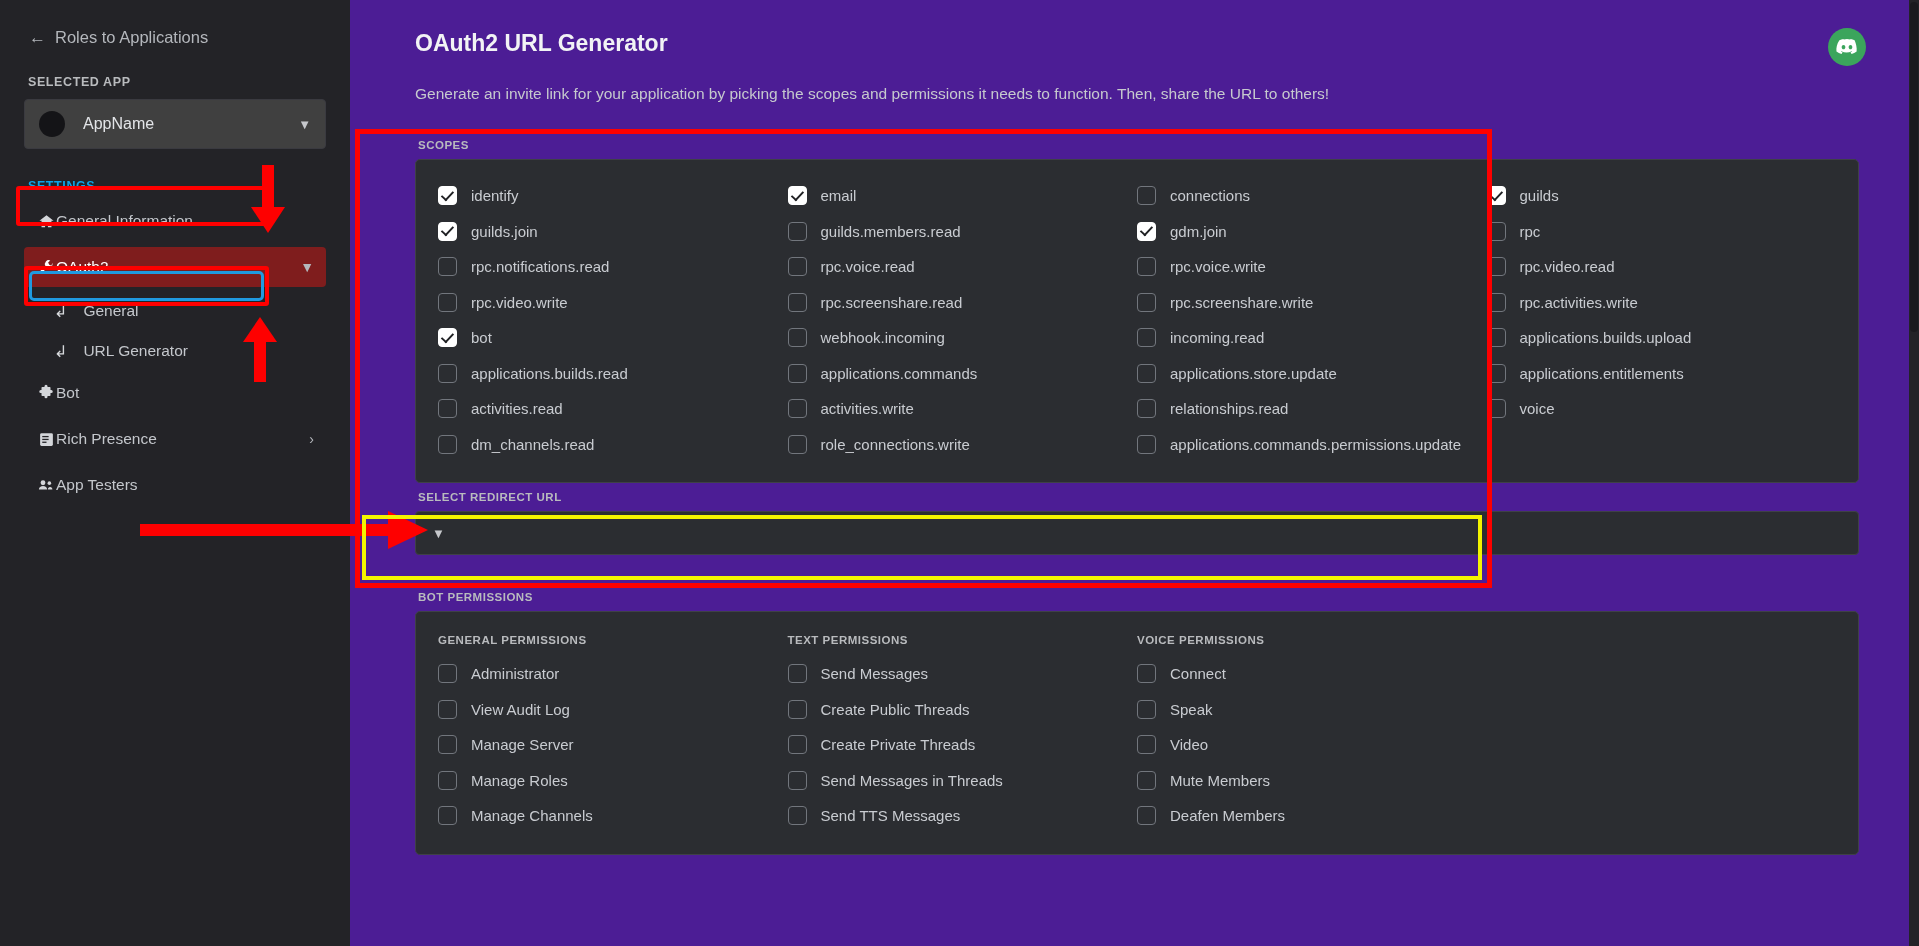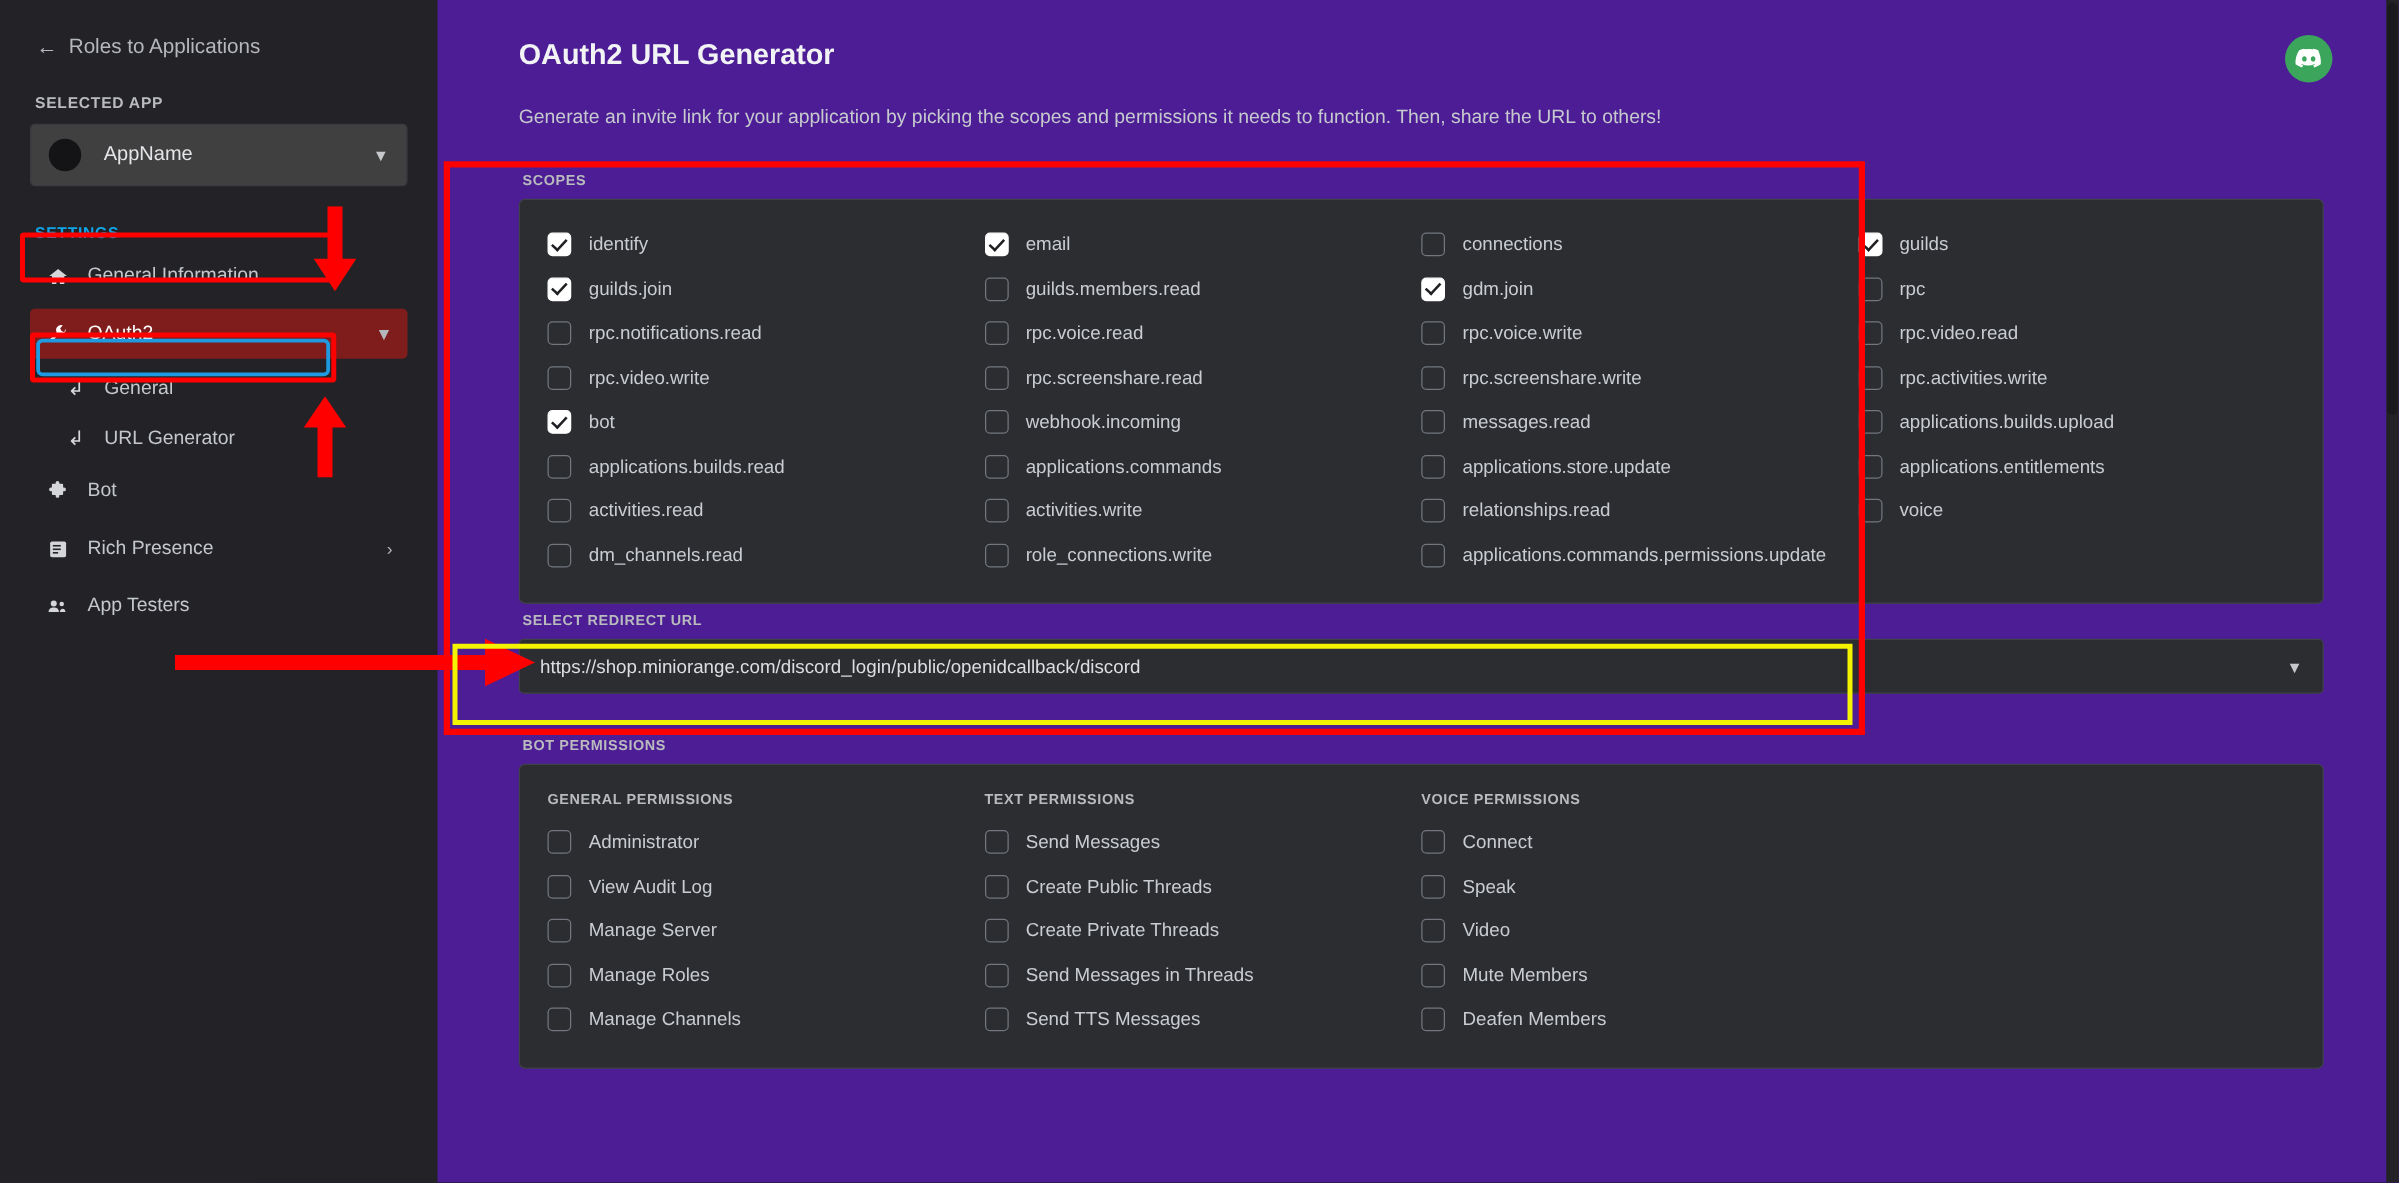--- a/index.html
+++ b/index.html
@@ -39,21 +39,21 @@
     width: 26px; height: 26px; border-radius: 50%;
     background: #141417; flex: 0 0 26px;
   }
   .app-name { color: #e3e5e8; font-size: 16px; margin-left: 18px; flex: 1; }
   .chev { color: #c6c8cc; font-size: 13px; }
   .settings-label {
     color: #0ea5e9; font-size: 12.5px; font-weight: bold;
     letter-spacing: 0.6px; margin: 30px 0 8px 4px;
   }
   .nav-item {
-    display: flex; align-items: center; gap: 14px;
+    display: flex; align-items: center; 
     height: 40px; padding: 0 12px; border-radius: 4px;
     color: #c4c7cc; font-size: 15.5px; cursor: pointer;
     margin-bottom: 6px; position: relative;
   }
   .nav-item .ico {
     width: 20px; height: 20px; flex: 0 0 20px;
     display: flex; align-items: center; justify-content: center;
   }
   .nav-item.active { background: #7f1d1d; color: #fff; }
   .nav-sub {
@@ -335,21 +335,21 @@
           <div class="chk-row">
             <span class="chk on"></span>
             <span class="chk-label">bot</span>
           </div>
           <div class="chk-row">
             <span class="chk"></span>
             <span class="chk-label">webhook.incoming</span>
           </div>
           <div class="chk-row">
             <span class="chk"></span>
-            <span class="chk-label">messages.read</span>
+            <span class="chk-label">incoming.read</span>
           </div>
           <div class="chk-row">
             <span class="chk"></span>
             <span class="chk-label">applications.builds.upload</span>
           </div>
           <div class="chk-row">
             <span class="chk"></span>
             <span class="chk-label">applications.builds.read</span>
           </div>
           <div class="chk-row">
@@ -389,21 +389,20 @@
             <span class="chk-label">role_connections.write</span>
           </div>
           <div class="chk-row">
             <span class="chk"></span>
             <span class="chk-label">applications.commands.permissions.update</span>
           </div>
         </div>
 
       <div class="redirect-label">SELECT REDIRECT URL</div>
       <div class="redirect-select">
-        <span class="redirect-value">https://shop.miniorange.com/discord_login/public/openidcallback/discord</span>
         <span class="chev">▼</span>
       </div>
 
       <div class="panel-label">BOT PERMISSIONS</div>
       <div class="panel grid3" id="perms-grid" style="padding-top:22px">
           <div>
             <div class="perm-col-title">GENERAL PERMISSIONS</div>
             <div class="chk-row">
               <span class="chk"></span>
               <span class="chk-label">Administrator</span>

